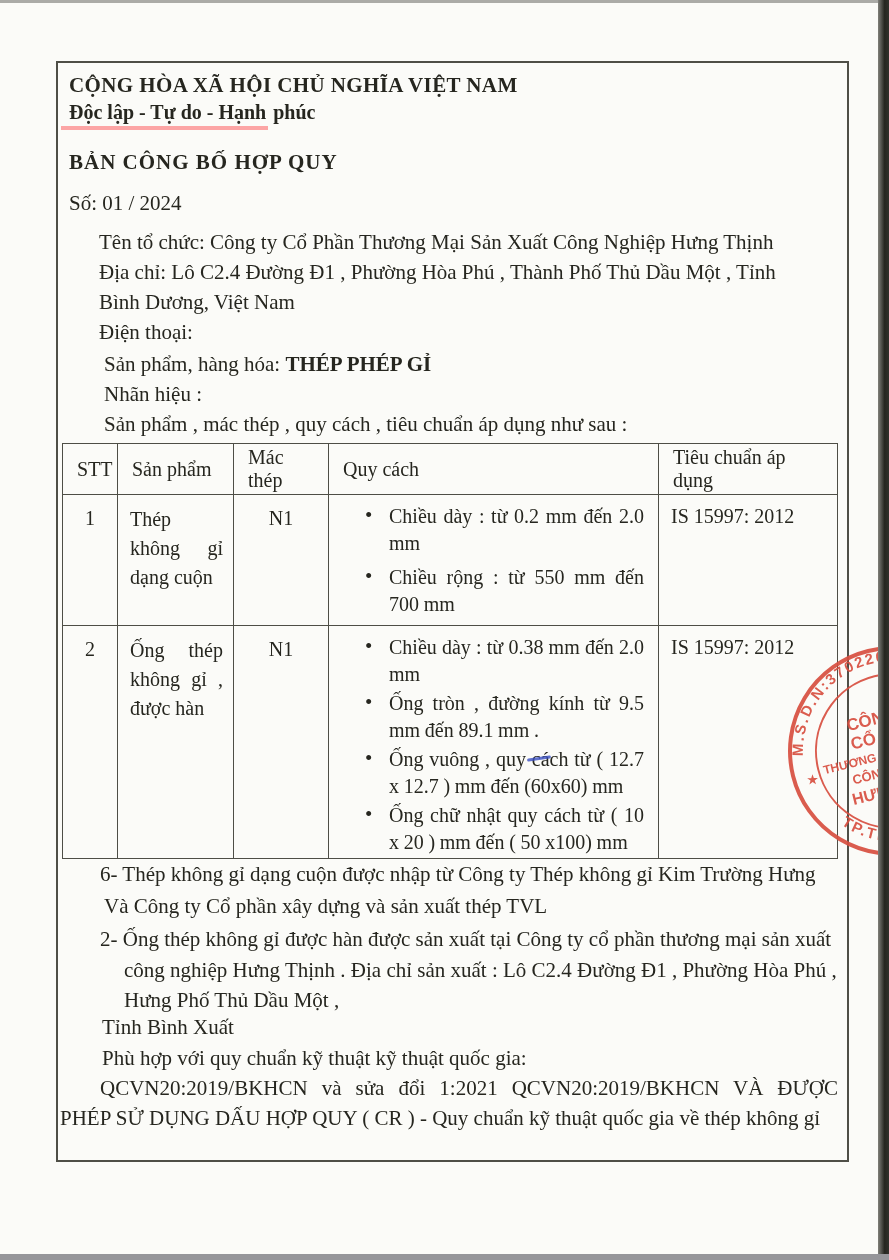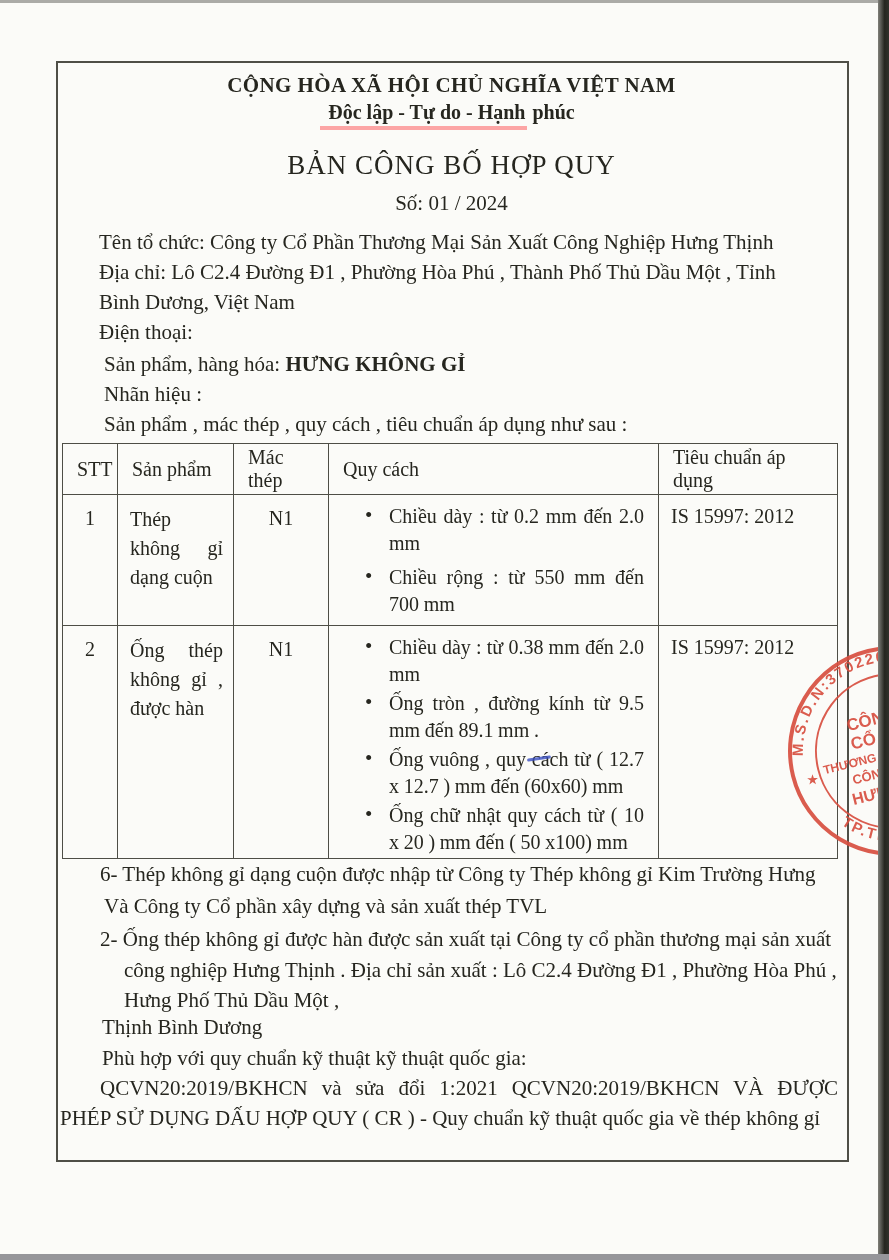--- a/index.html
+++ b/index.html
@@ -11,25 +11,25 @@
   
   .edge-top{position:absolute;top:0;left:0;width:889px;height:3px;background:#ababa7;z-index:30;}
   .edge-right{position:absolute;top:0;right:0;width:11px;height:1260px;
     background:linear-gradient(to right,#80807a 0%,#26261f 60%,#32322b 100%);z-index:30;}
   .edge-bottom{position:absolute;bottom:0;left:0;width:889px;height:6px;background:#96969a;z-index:30;}
 
   
   .frame{position:absolute;left:56px;top:61px;width:789px;height:1097px;border:2px solid #4f4f47;z-index:1;}
 
   
-  .center-line{position:absolute;left:58px;width:787px;text-align:center;z-index:2;}
+  .center-line{position:absolute;left:69px;width:787px;z-index:2;}
   .national{top:73px;font-size:21px;font-weight:bold;letter-spacing:.4px;}
   .motto{top:101px;font-size:20px;font-weight:bold;}
   .motto .u{display:inline-block;border-bottom:4px solid #fca5a5;padding:0 2px 2px 8px;margin-left:-8px;}
-  .doc-title{top:150px;font-size:27px;font-weight:normal;letter-spacing:1px;}
+  .doc-title{top:150px;font-size:21px;font-weight:bold;letter-spacing:1px;}
   .doc-number{top:191px;font-size:21px;}
 
   
   .line{position:absolute;font-size:21px;line-height:28px;white-space:nowrap;z-index:2;}
   .org{left:99px;top:228px;}
   .addr1{left:99px;top:258px;}
   .addr2{left:99px;top:288px;}
   .phone{left:99px;top:318px;}
   .product{left:104px;top:350px;}
   .product b{font-weight:bold;}
@@ -80,21 +80,21 @@
 
 <div class="center-line national">CỘNG HÒA XÃ HỘI CHỦ NGHĨA VIỆT NAM</div>
 <div class="center-line motto"><span class="u">Độc lập - Tự do - Hạnh</span><span> phúc</span></div>
 <div class="center-line doc-title">BẢN CÔNG BỐ HỢP QUY</div>
 <div class="center-line doc-number">Số: 01 / 2024</div>
 
 <div class="line org">Tên tổ chức: Công ty Cổ Phần Thương Mại Sản Xuất Công Nghiệp Hưng Thịnh</div>
 <div class="line addr1">Địa chỉ: Lô C2.4 Đường Đ1 , Phường Hòa Phú , Thành Phố Thủ Dầu Một , Tỉnh</div>
 <div class="line addr2">Bình Dương, Việt Nam</div>
 <div class="line phone">Điện thoại:</div>
-<div class="line product"><span>Sản phẩm, hàng hóa: </span><b>HƯNG KHÔNG GỈ</b></div>
+<div class="line product"><span>Sản phẩm, hàng hóa: </span><b>THÉP PHÉP GỈ</b></div>
 <div class="line brand">Nhãn hiệu :</div>
 <div class="line intro">Sản phẩm , mác thép , quy cách , tiêu chuẩn áp dụng như sau :</div>
 
 <table class="products">
   <colgroup>
     <col style="width:55px">
       <col style="width:116px">
       <col style="width:95px">
       <col style="width:330px">
       <col style="width:179px">
@@ -132,21 +132,21 @@
       <td class="c-std">IS 15997: 2012</td>
     </tr>
   </tbody>
 </table>
 
 <div class="note nl1">6- Thép không gỉ dạng cuộn được nhập từ Công ty Thép không gỉ Kim Trường Hưng</div>
 <div class="note nl2">Và Công ty Cổ phần xây dựng và sản xuất thép TVL</div>
 <div class="note nl3">2- Ống thép không gỉ được hàn được sản xuất tại Công ty cổ phần thương mại sản xuất</div>
 <div class="note nl4">công nghiệp Hưng Thịnh . Địa chỉ sản xuất : Lô C2.4 Đường Đ1 , Phường Hòa Phú ,</div>
 <div class="note nl5">Hưng Phố Thủ Dầu Một ,</div>
-<div class="note nl6">Thịnh Bình Dương</div>
+<div class="note nl6">Tỉnh Bình Xuất</div>
 <div class="note nl7">Phù hợp với quy chuẩn kỹ thuật kỹ thuật quốc gia:</div>
 <div class="note nl8">QCVN20:2019/BKHCN và sửa đổi 1:2021 QCVN20:2019/BKHCN VÀ ĐƯỢC</div>
 <div class="note nl9">PHÉP SỬ DỤNG DẤU HỢP QUY ( CR ) - Quy chuẩn kỹ thuật quốc gia về thép không gỉ</div>
 
 <div class="pen-mark"></div>
 
 <div class="stamp">
   <svg width="220" height="220" viewBox="0 0 220 220">
     <g transform="rotate(-14 110 110)" fill="none" stroke="#d84f40">
       <circle cx="110" cy="110" r="103" stroke-width="4"></circle>

